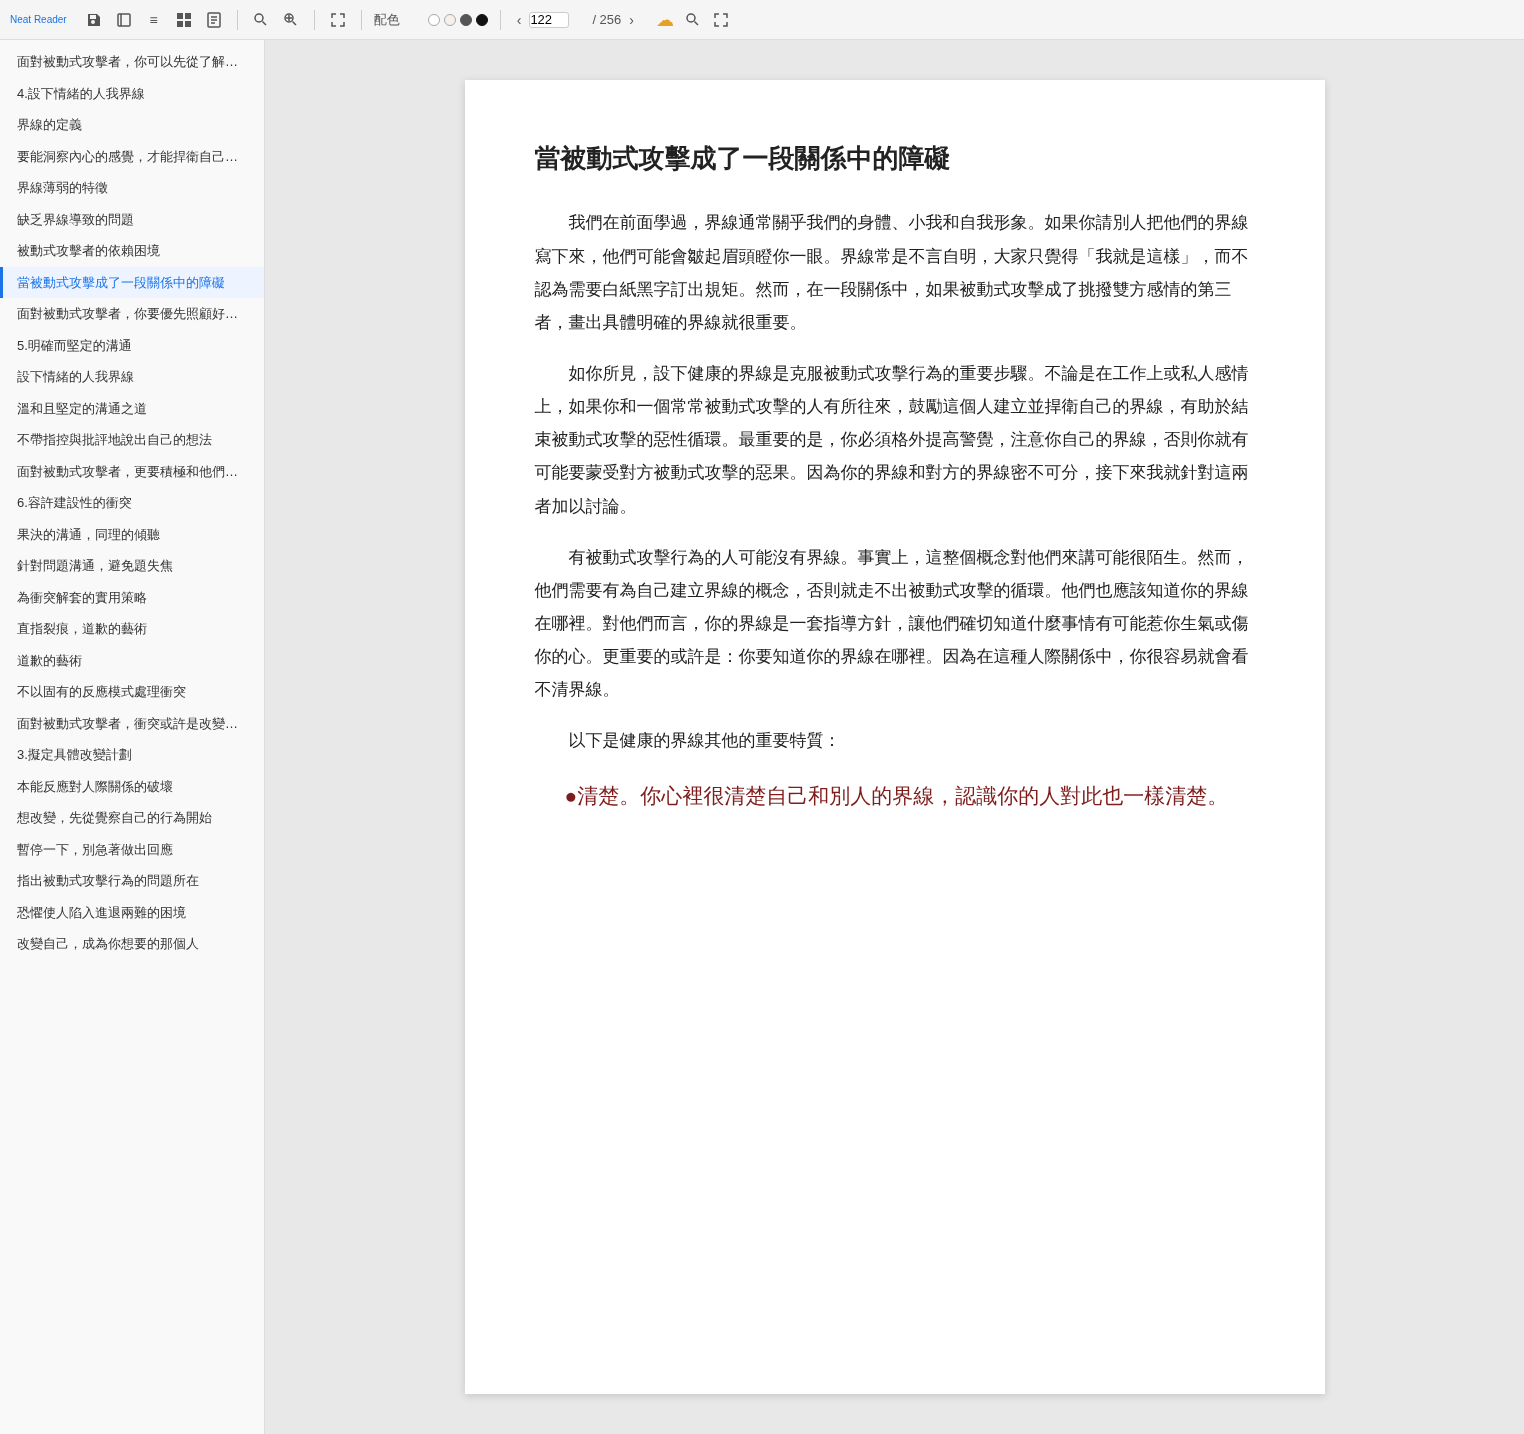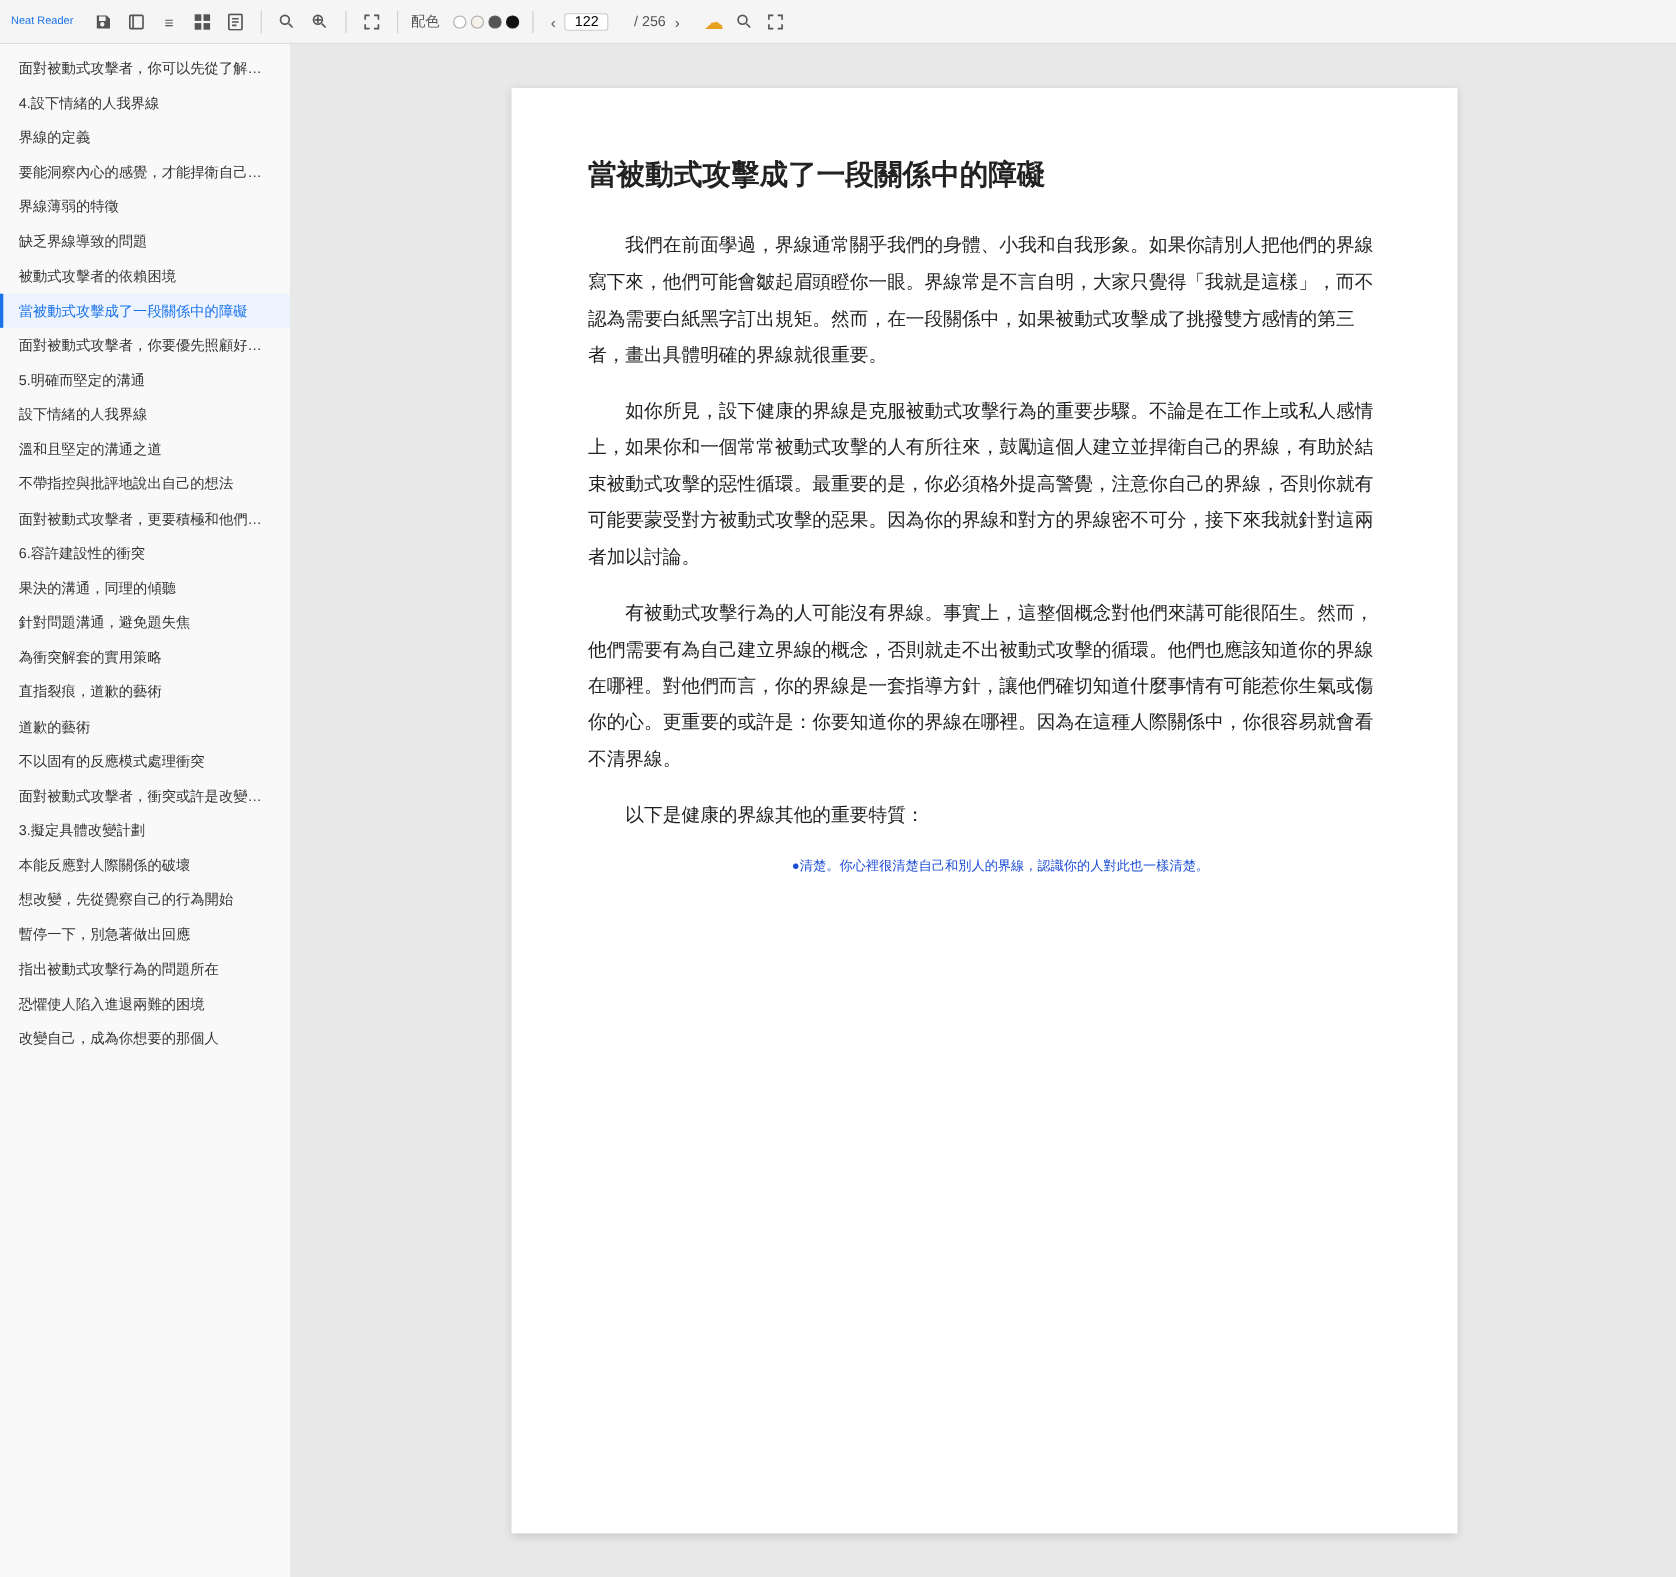--- a/index.html
+++ b/index.html
@@ -36,21 +36,20 @@
     #toolbar .page-nav {
       display: flex;
       align-items: center;
       gap: 4px;
     }
     #toolbar .page-input {
       width: 40px;
       height: 16px;
       border: 1px solid #ccc;
       border-radius: 3px;
-      text-align: center;
       font-size: 13px;
       background: #fff;
     }
     #toolbar .page-total {
       font-size: 13px;
       color: #555;
       margin-left: 19px;
     }
     #toolbar .nav-btn {
       cursor: pointer;
@@ -65,21 +64,21 @@
     }
     #toolbar .color-dot {
       width: 12px;
       height: 12px;
       border-radius: 50%;
       cursor: pointer;
     }
     #toolbar .color-label {
       font-size: 13px;
       color: #555;
-      margin-right: 4px;
+      margin-right: 20px;
     }
     #toolbar .cloud-icon {
       color: #e8a020;
       font-size: 18px;
     }
     #toolbar .right-controls {
       display: flex;
       align-items: center;
       gap: 6px;
       margin-left: 8px;
@@ -143,26 +142,25 @@
       line-height: 1.4;
     }
     .page-para {
       font-size: 17px;
       color: #222;
       line-height: 1.95;
       text-indent: 2em;
       margin-bottom: 18px;
     }
     .page-bullet {
-      font-size: 12px;
-      color: #1d4ed8;
+      font-size: 21px;
+      color: #7f1d1d;
       line-height: 1.95;
       margin-left: 30px;
       margin-bottom: 10px;
-      text-align: center;
     }
   </style>
 </head>
 <body>
 
 <div id="toolbar">
   <span class="app-title">Neat Reader</span>
   <span class="toolbar-icon" title="Save">
     <svg width="16" height="16" viewBox="0 0 16 16" fill="#555">
         <path d="M2 2h9l3 3v9H2V2zm2 1v4h6V3H4zm1 7a2 2 0 104 0 2 2 0 00-4 0z"></path>

